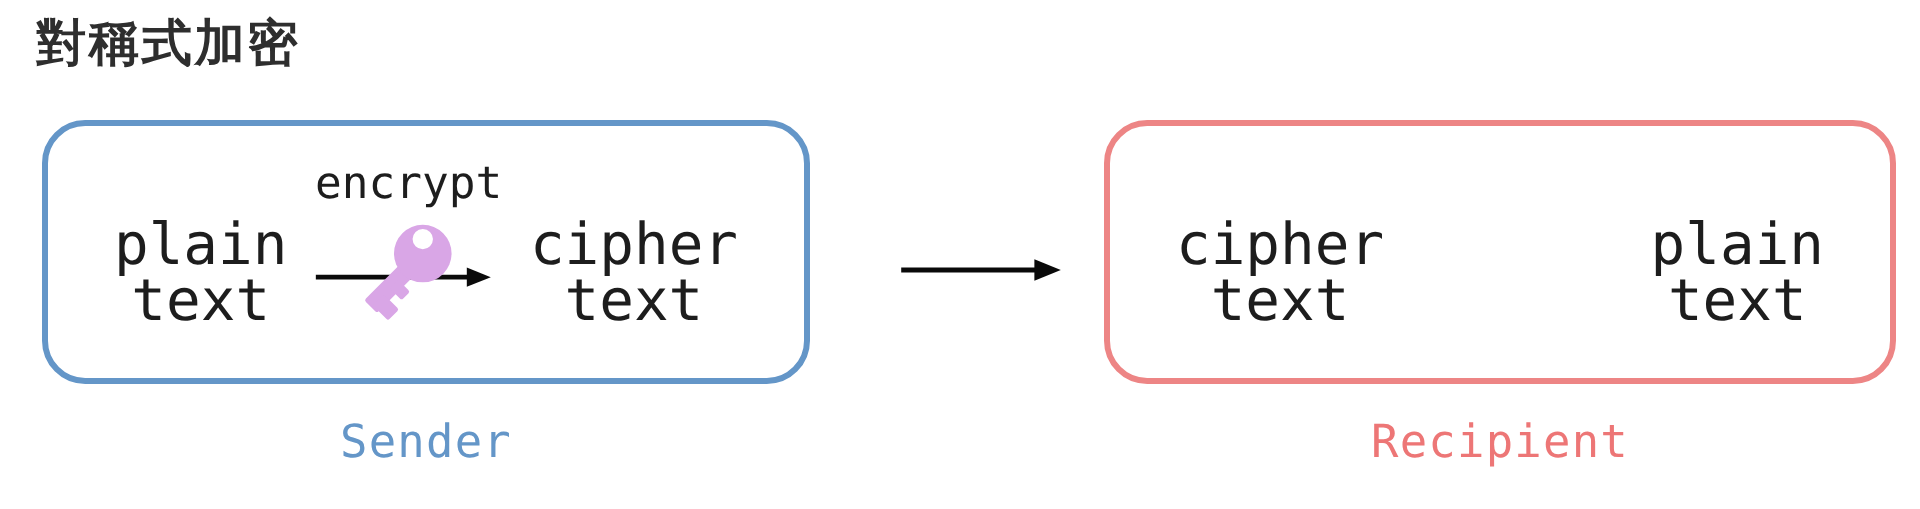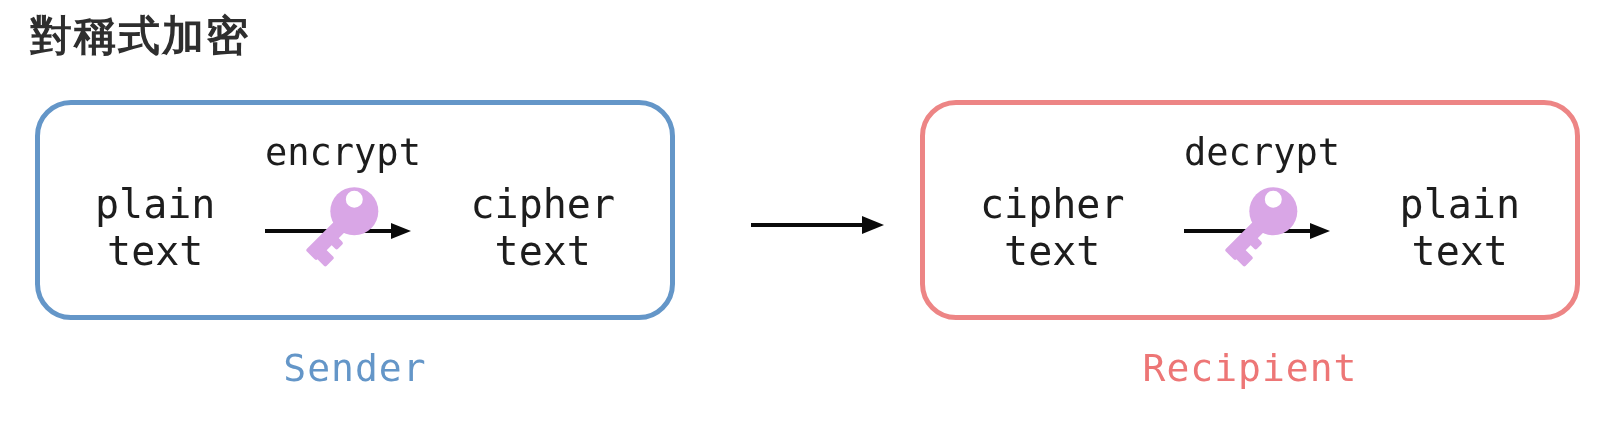--- a/index.html
+++ b/index.html
@@ -45,21 +45,21 @@
     border: 5px solid var(--sender-border, #6496c8);
   }
   .box--recipient {
     left: 920px;
     width: 660px;
     border: 5px solid var(--recipient-border, #ed8585);
   }
   .io {
     margin-top: 36px;
     text-align: center;
-    font-size: 40px;
+    font-size: 48px;
     line-height: 47px;
     color: var(--body-text, #1d1d1d);
     white-space: nowrap;
   }
   .io span { display: block; }
   .op {
     display: flex;
     flex-direction: column;
     align-items: center;
     margin-top: -14px;
@@ -152,38 +152,20 @@
   <svg class="flow-arrow" width="137" height="28" viewBox="0 0 137 28">
     <line class="arrow-stroke" x1="1" y1="14" x2="114" y2="14" stroke-width="4"></line>
     <polygon class="arrow-fill" points="112,5 134,14 112,23"></polygon>
   </svg>
 
   <div class="box box--recipient">
     <div class="io">
       <span>cipher</span>
       <span>text</span>
     </div>
-    <div class="op">
-      <div class="op-label">decrypt</div>
-      <div class="op-graphic">
-        <svg class="op-arrow" width="150" height="22" viewBox="0 0 150 22">
-          <line class="arrow-stroke" x1="0" y1="11" x2="128" y2="11" stroke-width="4"></line>
-          <polygon class="arrow-fill" points="126,3 146,11 126,19"></polygon>
-        </svg>
-        <svg class="key-svg" width="100" height="100" viewBox="0 0 100 100">
-          <g transform="rotate(-45 50 50)">
-            <rect class="key-shape" x="5" y="42" width="54" height="15" rx="2"></rect>
-            <rect class="key-shape" x="7" y="50" width="13" height="18" rx="2"></rect>
-            <rect class="key-shape" x="27" y="50" width="10" height="14" rx="2"></rect>
-            <circle class="key-shape" cx="67" cy="49" r="24"></circle>
-            <circle class="key-hole" cx="75.5" cy="40.5" r="8.5"></circle>
-          </g>
-        </svg>
-      </div>
-    </div>
     <div class="io">
       <span>plain</span>
       <span>text</span>
     </div>
   </div>
 
   <div class="box-label label--recipient">Recipient</div>
   <div class="box-label label--sender">Sender</div>
 
 </div>

